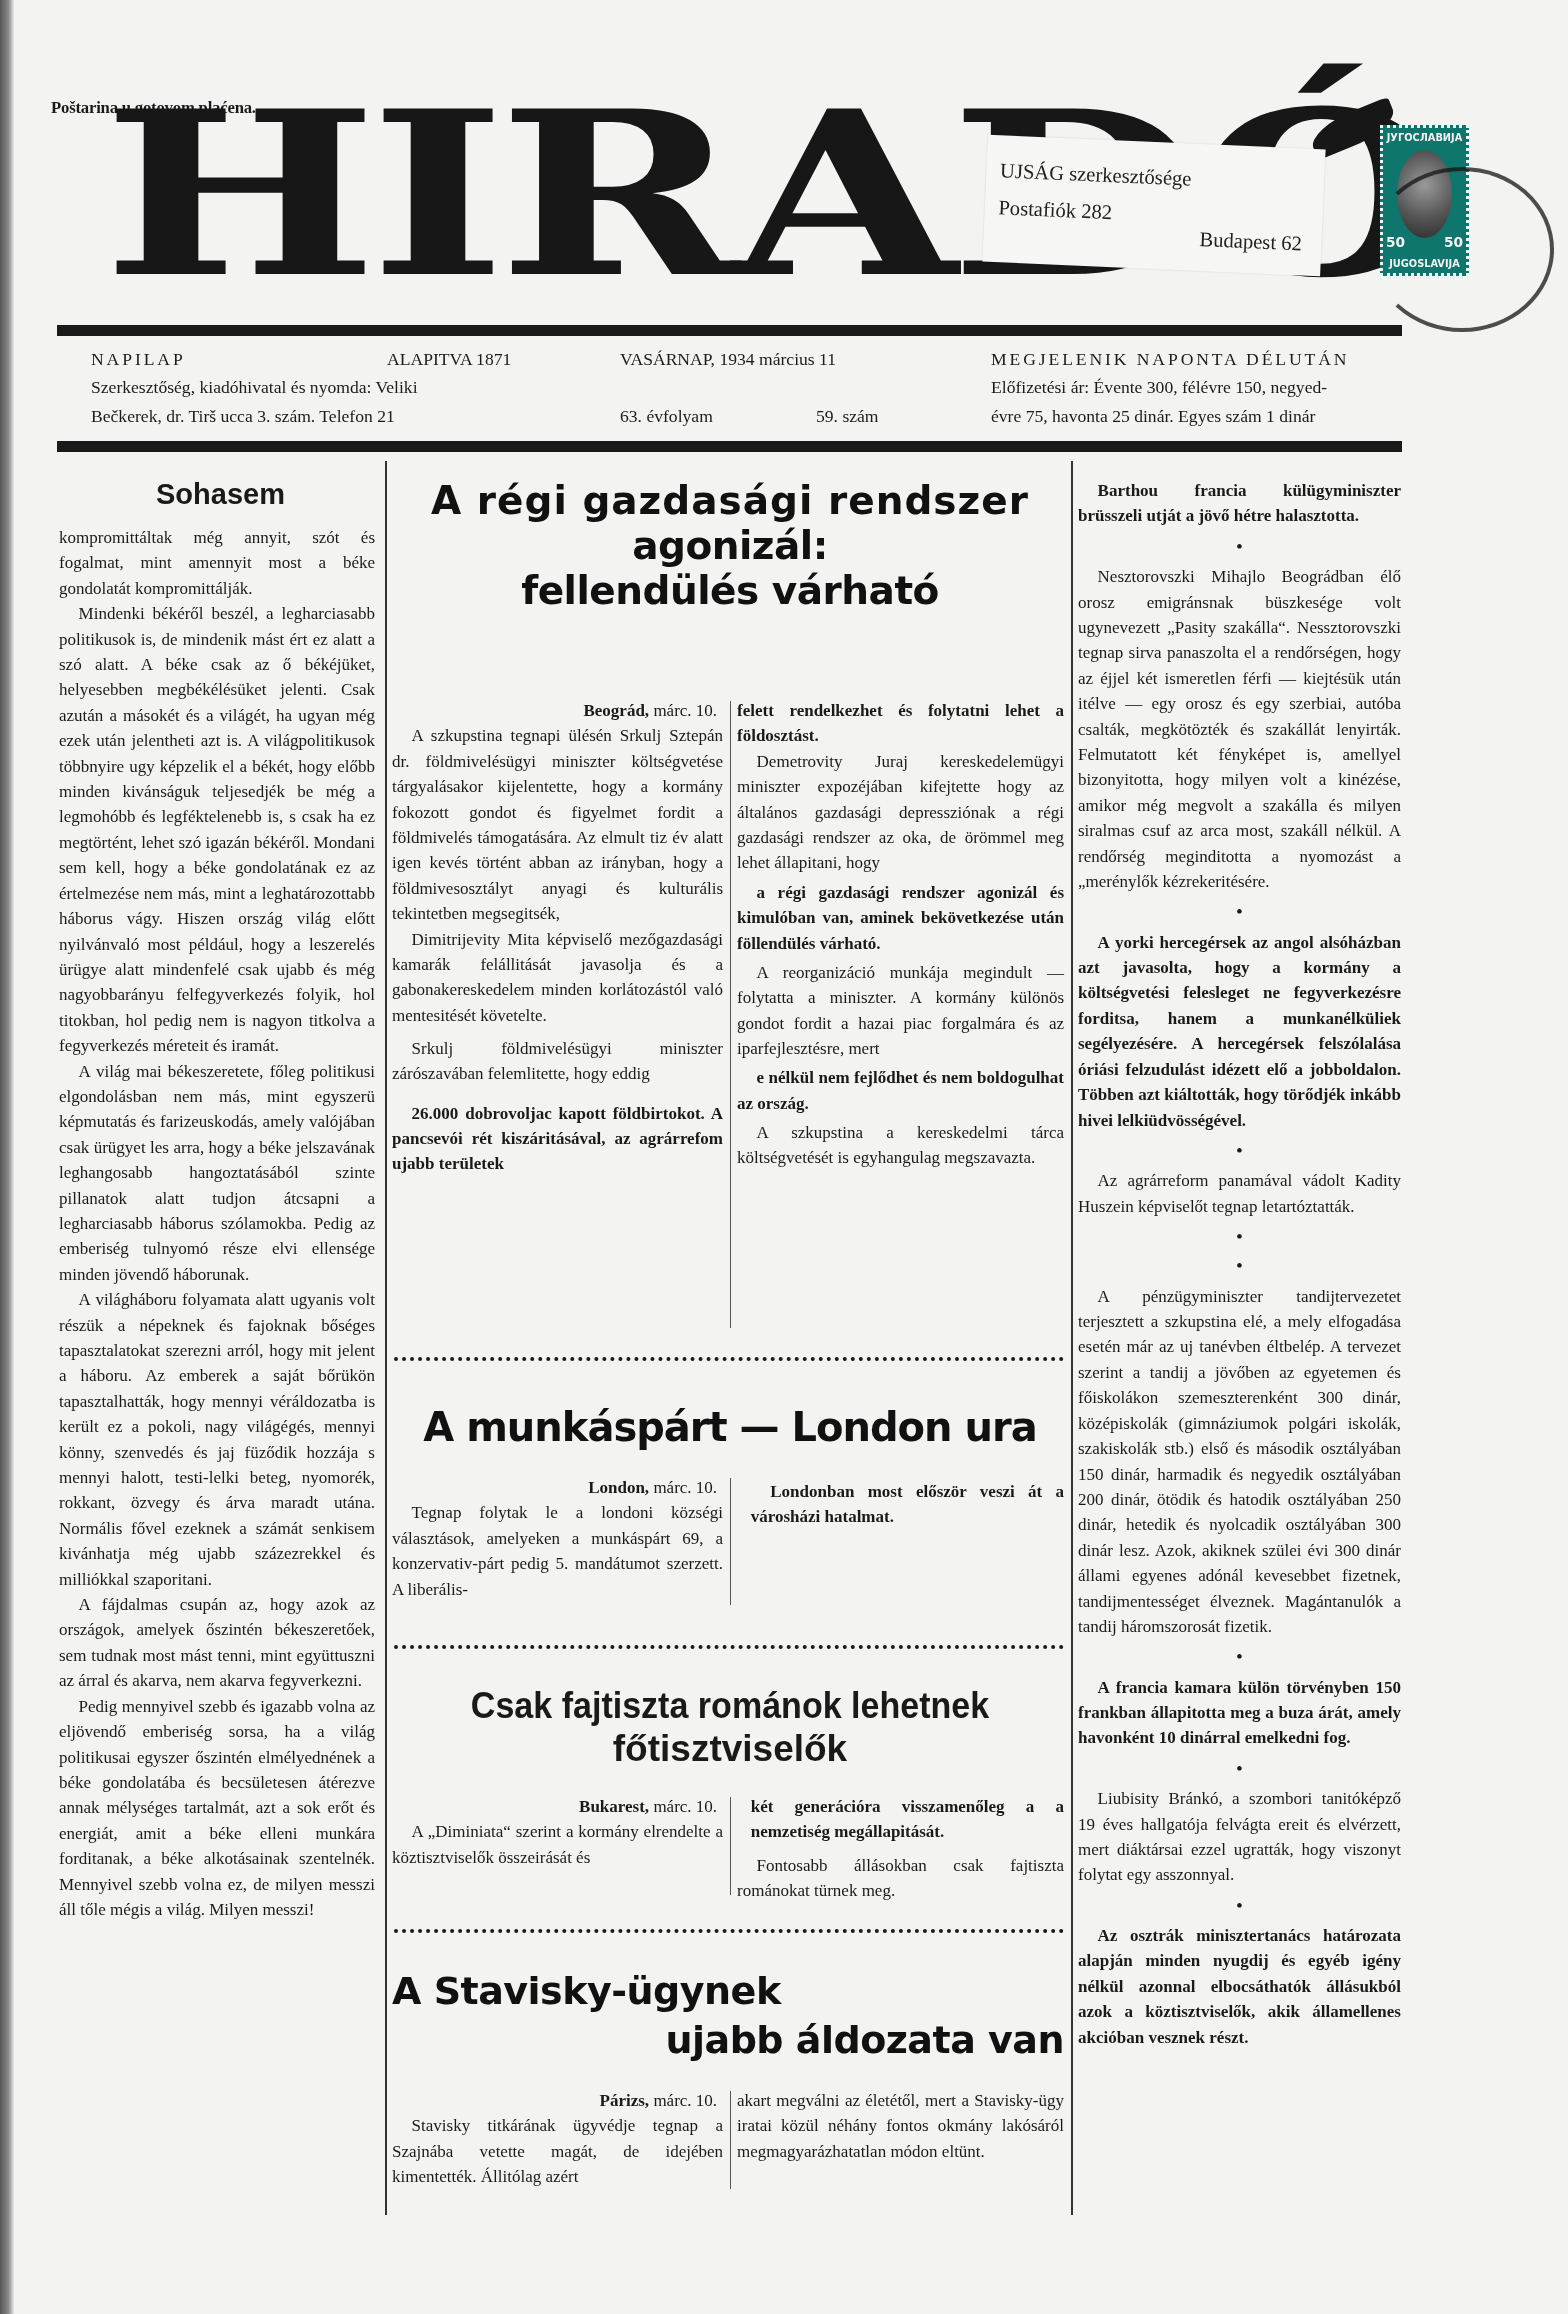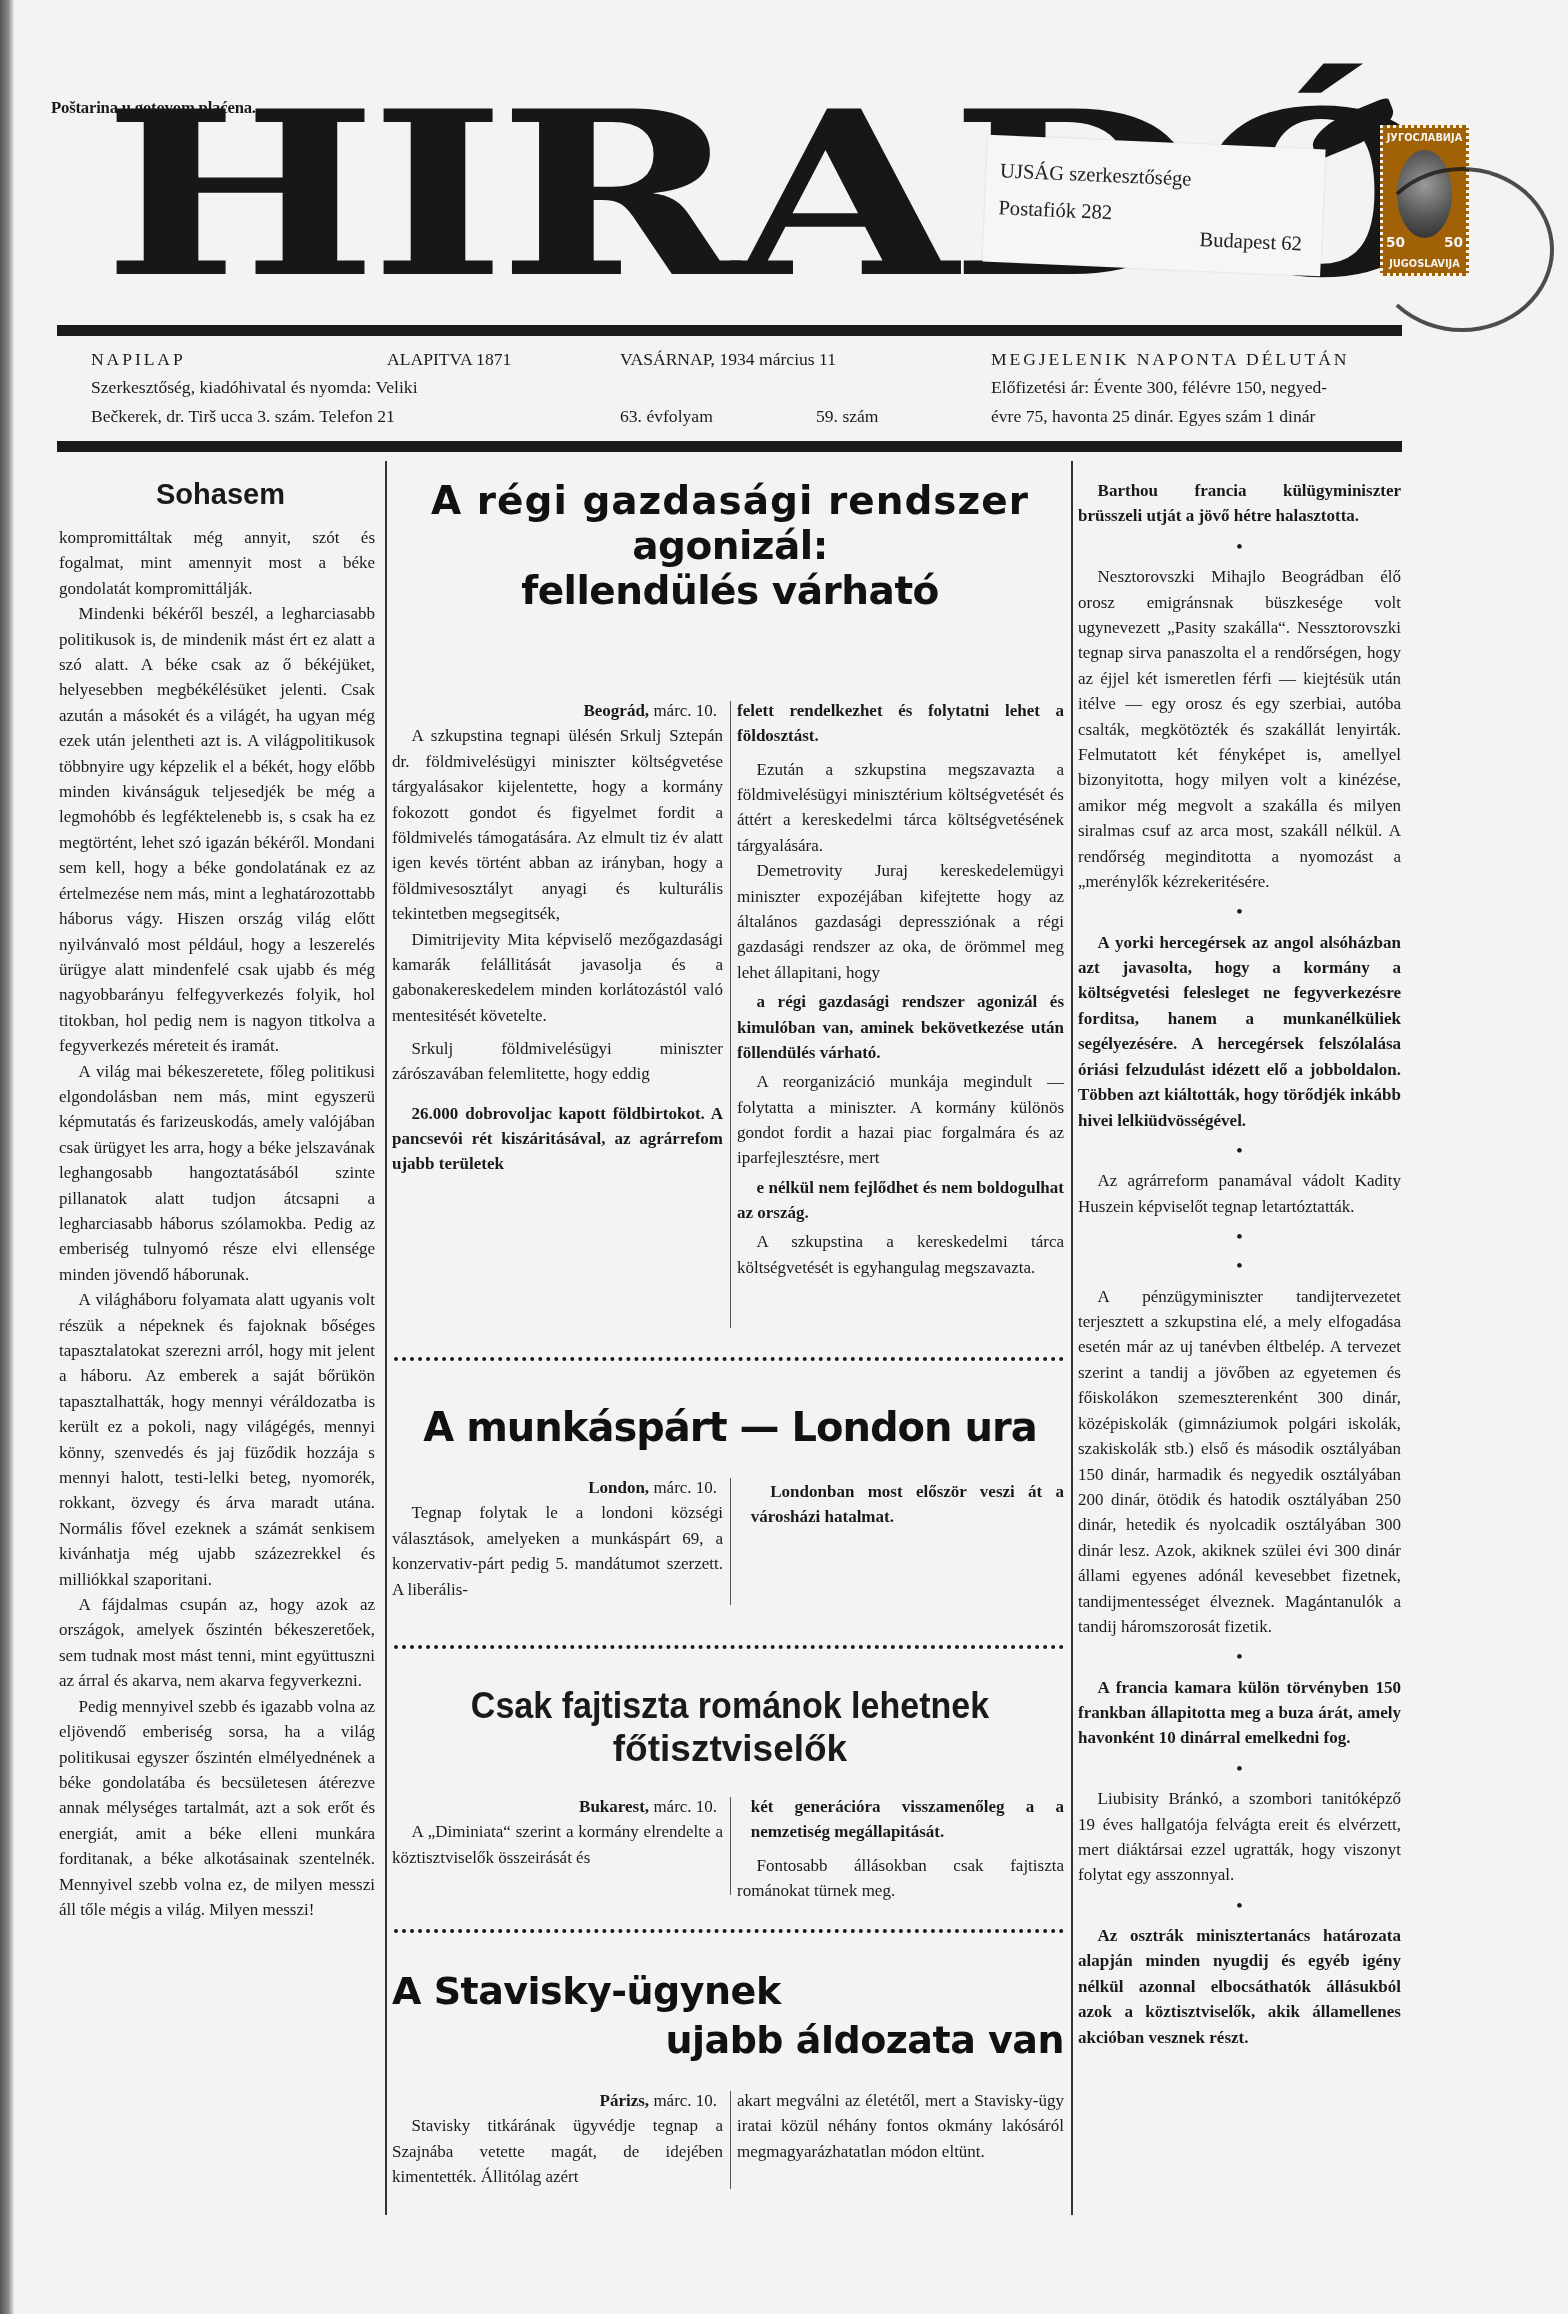--- a/index.html
+++ b/index.html
@@ -18,21 +18,21 @@
   .logo-text { position: absolute; left: 0; top: -37px; font-family: "DejaVu Serif", serif; font-weight: bold;
     font-size: 227px; letter-spacing: -5.9px; color: #171717; line-height: 1; transform: scaleX(1.28); transform-origin: left top; }
   .logo-accent { position: absolute; left: 1206px; top: -5.9px; width: 88px; height: 33px; background: #171717;
     border-radius: 60% 10% 60% 10%; transform: rotate(-22deg); }
   .label-sticker { left: 985px; top: 142px; width: 338px; height: 127px; background: #f6f6f4;
     transform: rotate(2.5deg); box-shadow: 0 0 2px rgba(0,0,0,0.15); }
   .label-sticker div { position: absolute; font-size: 20.6px; color: #222; }
   .label-l1 { left: 13.7px; top: 23.5px; }
   .label-l2 { left: 13.7px; top: 61px; }
   .label-l3 { left: 216px; top: 84px; }
-  .stamp { left: 1380px; top: 125px; width: 83px; height: 145px; background: #a16207; border: 3.9px dotted #f3f3f1; }
+  .stamp { left: 1380px; top: 125px; width: 83px; height: 145px; background: #0f766e; border: 3.9px dotted #f3f3f1; }
   .stamp-top, .stamp-bot { position: absolute; left: 0; width: 100%; text-align: center; color: #f3f3f1;
     font-family: "DejaVu Sans", sans-serif; font-size: 9.8px; font-weight: bold; }
   .stamp-top { top: 3.9px; } .stamp-bot { bottom: 3.9px; }
   .stamp-face { position: absolute; left: 13.7px; top: 21.6px; width: 55px; height: 88px; border-radius: 50%;
     background: radial-gradient(circle at 50% 40%, #9a9a9a 0%, #555 55%, #2c2c2c 100%); }
   .stamp-val { position: absolute; top: 106px; color: #f3f3f1; font-size: 13.7px; font-weight: bold; font-family: "DejaVu Sans", sans-serif; }
   .postmark { left: 1370px; top: 167px; width: 176px; height: 157px; border: 4.9px solid rgba(20,20,20,0.75);
     border-radius: 50%; border-left-color: transparent; }
 
   .rule-thick { height: 10.8px; background: #1a1a1a; }
@@ -124,21 +124,20 @@
 <div class="abs col-text" style="left:392px; top:698px; width:331px;">
   <div class="dateline"><b>Beográd,</b> <span>márc. 10.</span></div>
   <p>A szkupstina tegnapi ülésén Srkulj Sztepán dr. földmivelésügyi miniszter költségvetése tárgyalásakor kijelentette, hogy a kormány fokozott gondot és figyelmet fordit a földmivelés támogatására. Az elmult tiz év alatt igen kevés történt abban az irányban, hogy a földmivesosztályt anyagi és kulturális tekintetben megsegitsék,</p>
   <p>Dimitrijevity Mita képviselő mezőgazdasági kamarák felállitását javasolja és a gabonakereskedelem minden korlátozástól való mentesitését követelte.</p>
   <p class="gap">Srkulj földmivelésügyi miniszter zárószavában felemlitette, hogy eddig</p>
   <p class="bold">26.000 dobrovoljac kapott földbirtokot. A pancsevói rét kiszáritásával, az agrárrefom ujabb területek</p>
 </div>
 <div class="vline" style="left:730px; top:701px; width:1px; height:627px; background:#555;"></div>
 <div class="abs col-text" style="left:737px; top:698px; width:327px;">
   <p class="cont" style="font-weight:bold;">felett rendelkezhet és folytatni lehet a földosztást.</p>
-  <p class="gap">Ezután a szkupstina megszavazta a földmivelésügyi minisztérium költségvetését és áttért a kereskedelmi tárca költségvetésének tárgyalására.</p>
   <p>Demetrovity Juraj kereskedelemügyi miniszter expozéjában kifejtette hogy az általános gazdasági depressziónak a régi gazdasági rendszer az oka, de örömmel meg lehet állapitani, hogy</p>
   <p class="bold" style="margin:3.9px 0;">a régi gazdasági rendszer agonizál és kimulóban van, aminek bekövetkezése után föllendülés várható.</p>
   <p>A reorganizáció munkája megindult — folytatta a miniszter. A kormány különös gondot fordit a hazai piac forgalmára és az iparfejlesztésre, mert</p>
   <p class="bold" style="margin:3.9px 0;">e nélkül nem fejlődhet és nem boldogulhat az ország.</p>
   <p>A szkupstina a kereskedelmi tárca költségvetését is egyhangulag megszavazta.</p>
 </div>
 
 <div class="abs dots" style="left:394px; top:1357px; width:670px;"></div>
 
 <div class="abs h-black" style="left:392px; top:1402px; width:676px; font-size:40px; line-height:51px; letter-spacing:-1px;">A munkáspárt — London ura</div>

